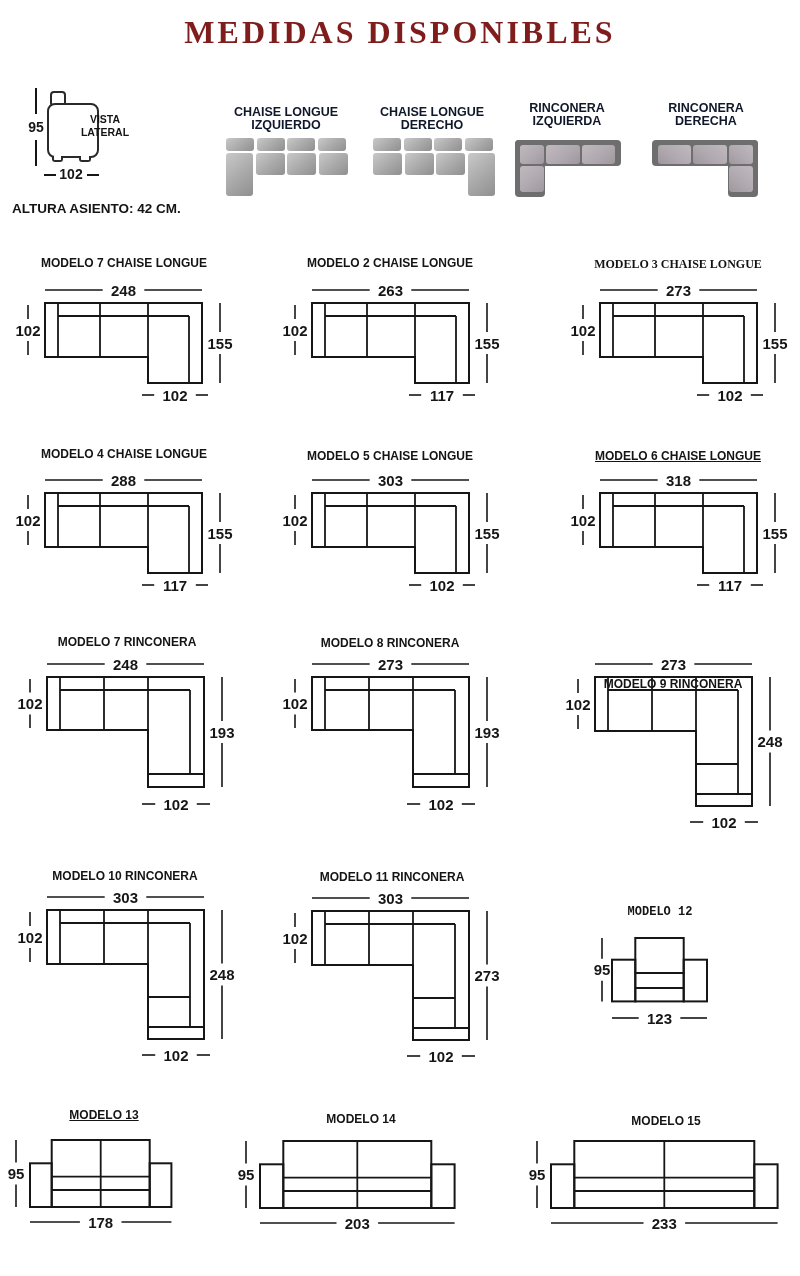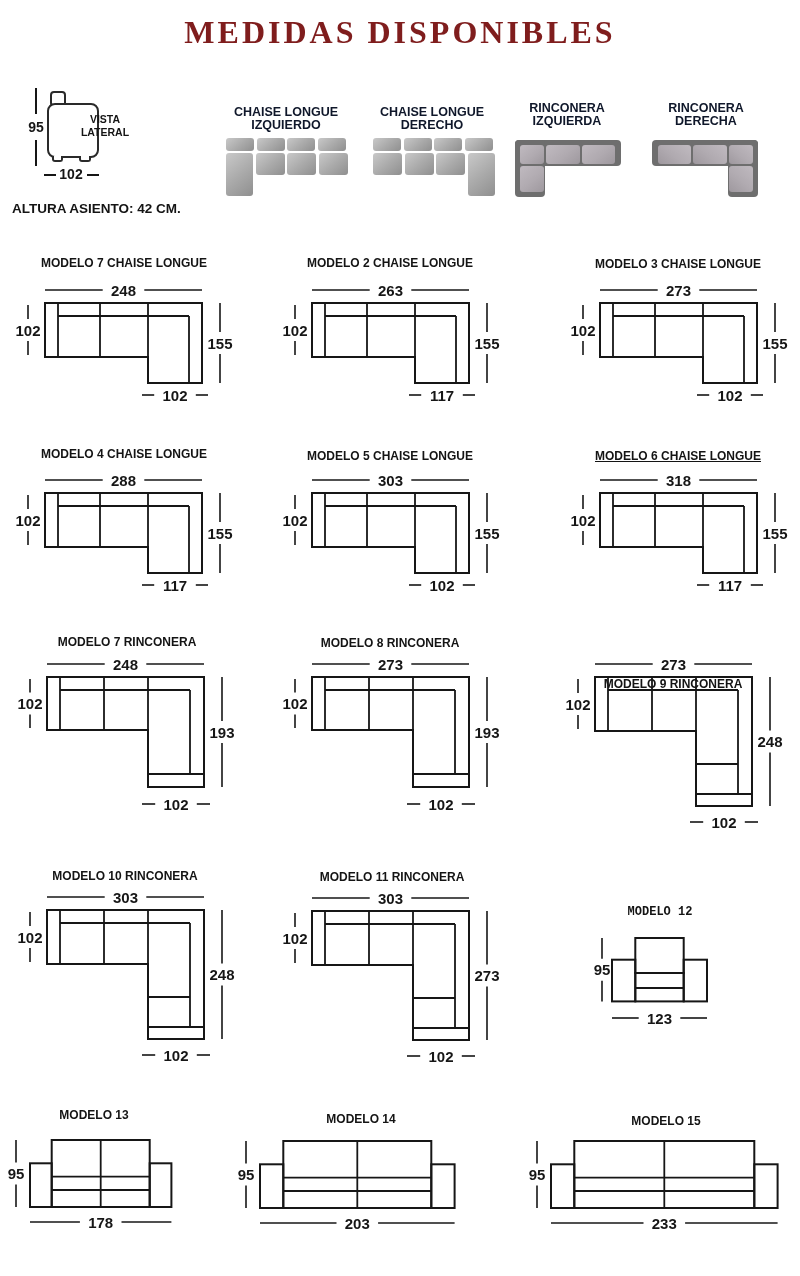--- a/index.html
+++ b/index.html
@@ -122,31 +122,31 @@
     <div class="rc-bar"></div>
     <div class="rc-leg"></div>
     <i class="cu" style="left:5px;top:5px;width:24px;height:19px;"></i>
     <i class="cu" style="left:31px;top:5px;width:34px;height:19px;"></i>
     <i class="cu" style="left:67px;top:5px;width:33px;height:19px;"></i>
     <i class="cu" style="left:5px;top:26px;width:24px;height:26px;"></i>
   </div>
 
   <div class="model-title" style="left:124px;top:256px;">MODELO 7 CHAISE LONGUE</div>
   <div class="model-title" style="left:390px;top:256px;">MODELO 2 CHAISE LONGUE</div>
-  <div class="model-title" style="left:678px;top:257px;">MODELO 3 CHAISE LONGUE</div>
+  <div class="model-title" style="left:678px;top:257px;font-family:Liberation Serif, serif;">MODELO 3 CHAISE LONGUE</div>
   <div class="model-title" style="left:124px;top:447px;">MODELO 4 CHAISE LONGUE</div>
   <div class="model-title" style="left:390px;top:449px;">MODELO 5 CHAISE LONGUE</div>
   <div class="model-title" style="left:678px;top:449px;text-decoration:underline;">MODELO 6 CHAISE LONGUE</div>
   <div class="model-title" style="left:127px;top:635px;">MODELO 7 RINCONERA</div>
   <div class="model-title" style="left:390px;top:636px;">MODELO 8 RINCONERA</div>
   <div class="model-title" style="left:673px;top:636px;margin-top:41px;">MODELO 9 RINCONERA</div>
   <div class="model-title" style="left:125px;top:869px;">MODELO 10 RINCONERA</div>
   <div class="model-title" style="left:392px;top:870px;">MODELO 11 RINCONERA</div>
   <div class="model-title" style="left:660px;top:905px;font-family:Liberation Mono, monospace;">MODELO 12</div>
-  <div class="model-title" style="left:94px;top:1108px;">MODELO 13</div>
+  <div class="model-title" style="left:104px;top:1108px;text-decoration:underline;">MODELO 13</div>
   <div class="model-title" style="left:361px;top:1112px;">MODELO 14</div>
   <div class="model-title" style="left:666px;top:1114px;">MODELO 15</div>
 
   <svg class="dg" width="250" height="145" style="left:0px;top:278px;">
       <path d="M45 25 h157 v80 h-54 v-26 h-103 Z" fill="none" stroke="#161616" stroke-width="2"></path>
       <line x1="58" y1="25" x2="58" y2="79" stroke="#161616" stroke-width="1.8"></line>
       <line x1="58" y1="38" x2="189" y2="38" stroke="#161616" stroke-width="1.8"></line>
       <line x1="100" y1="25" x2="100" y2="79" stroke="#161616" stroke-width="1.8"></line>
       <line x1="148" y1="25" x2="148" y2="79" stroke="#161616" stroke-width="1.8"></line>
       <line x1="189" y1="38" x2="189" y2="105" stroke="#161616" stroke-width="1.8"></line>

